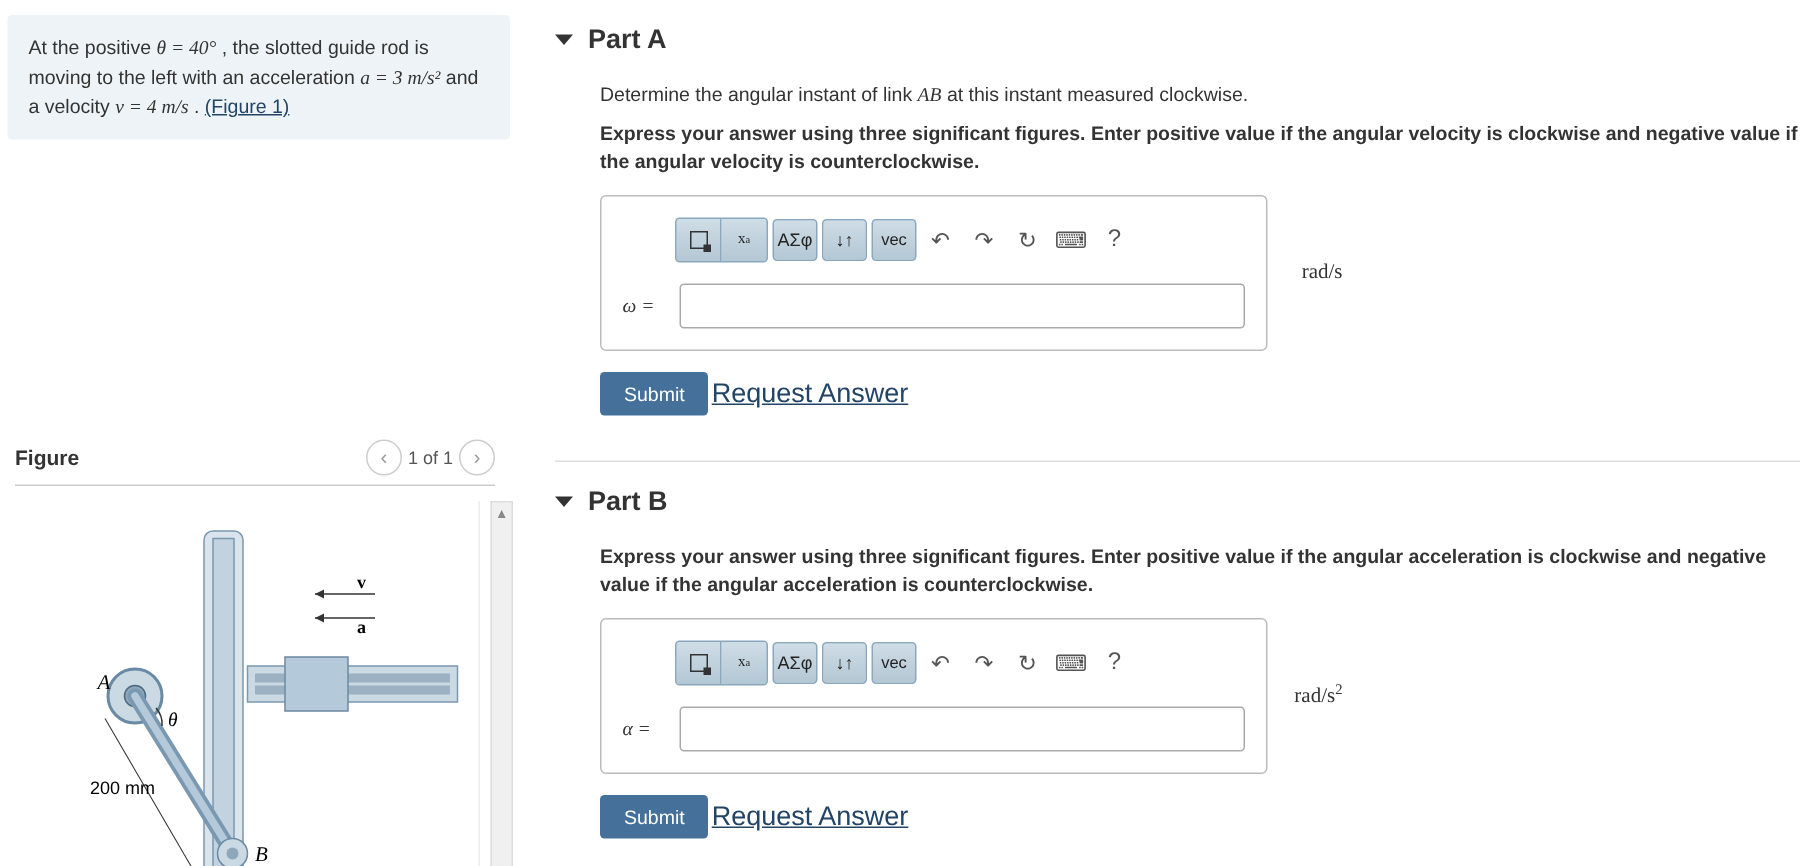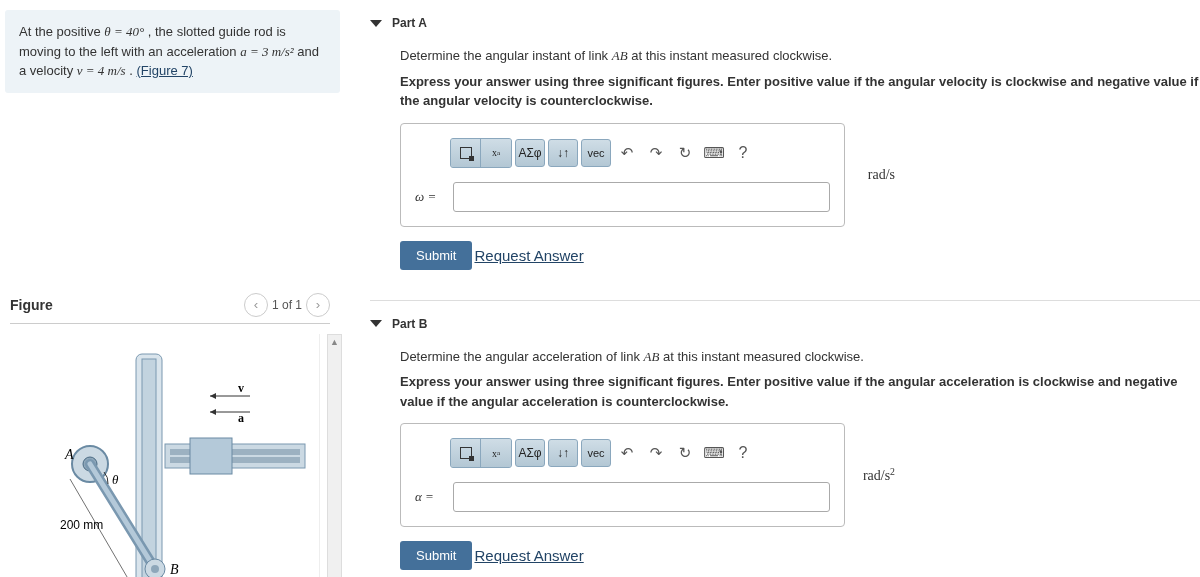--- a/index.html
+++ b/index.html
@@ -18,21 +18,21 @@
 .figure-title { font-weight: bold; font-size: 14px; }
 .fig-nav { display: flex; align-items: center; gap: 4px; font-size: 12px; color: #555; }
 .chev-btn { width: 24px; height: 24px; border: 1px solid #ccc; border-radius: 50%; background: #fff; display: inline-flex; align-items: center; justify-content: center; color: #999; cursor: pointer; }
 .hr { border: none; border-top: 1px solid #ccc; margin: 6px 0 10px 0; }
 
 .fig-canvas { position: relative; width: 310px; height: 260px; border-right: 1px solid #eee; }
 
 .part-section { padding: 10px 0; }
 .part-header { display: flex; align-items: center; gap: 10px; padding: 6px 0; }
 .part-header .triangle { width: 0; height: 0; border-left: 6px solid transparent; border-right: 6px solid transparent; border-top: 7px solid #333; }
-.part-title { font-weight: bold; font-size: 12px; }
+.part-title { font-weight: bold; font-size: 18px; }
 
 .part-body { padding: 10px 0 10px 30px; }
 .q-text { margin-bottom: 6px; line-height: 1.5; }
 .q-text .link-AB { font-style: italic; font-family: 'Times New Roman', serif; }
 .instr { font-weight: bold; margin-bottom: 12px; line-height: 1.5; }
 
 .answer-box { border: 1px solid #bbb; border-radius: 4px; padding: 14px; width: 445px; position: relative; }
 .unit-label { position: absolute; right: -50px; top: 50%; transform: translateY(-50%); font-family: 'Times New Roman', serif; font-size: 14px; white-space: nowrap; }
 
 .toolbar { display: flex; gap: 3px; align-items: center; margin-bottom: 14px; margin-left: 35px; }
@@ -41,21 +41,21 @@
 .tb-btn:last-child { border-right: none; }
 .tb-btn.standalone { border: 1px solid #8aa7bd; border-radius: 3px; }
 .tb-plain { width: 26px; height: 26px; background: none; border: none; display: flex; align-items: center; justify-content: center; color: #555; cursor: pointer; font-size: 15px; }
 
 .input-row { display: flex; align-items: center; gap: 8px; }
 .var-label { font-style: italic; font-family: 'Times New Roman', serif; font-size: 13px; width: 30px; }
 .answer-input { flex: 1; height: 30px; border: 1px solid #aaa; border-radius: 3px; padding: 0 6px; font-size: 13px; }
 
 .submit-row { display: flex; align-items: center; gap: 2px; margin-top: 14px; }
 .submit-btn { background: #44709a; color: #fff; border: none; border-radius: 3px; padding: 7px 16px; font-size: 13px; cursor: pointer; }
-.request-link { color: #246; text-decoration: underline; font-size: 15px; }
+.request-link { color: #246; text-decoration: underline; font-size: 18px; }
 
 .sep { border-top: 1px solid #ddd; margin: 10px 0 0 0; }
 
 sup { font-size: 0.7em; }
 
 .scroll-track-v { position: absolute; right: -23px; top: 0; width: 15px; height: 100%; background: #f0f0f0; border: 1px solid #ddd; }
 .scroll-up, .scroll-down { width: 100%; height: 15px; display:flex; align-items:center; justify-content:center; color:#888; font-size:9px; }
 
 .icon-square { width:12px; height:12px; border:1px solid #333; display:inline-block; position:relative; }
 .icon-square::after { content:""; position:absolute; bottom:-3px; right:-3px; width:5px; height:5px; background:#333; }
@@ -67,21 +67,21 @@
   <div class="left-col">
     <div class="problem-intro">
       <p>
         <span>At the positive </span>
         <span class="italic">θ = 40°</span>
         <span> , the slotted guide rod is moving to the left with an acceleration </span>
         <span class="italic">a = 3  m/s²</span>
         <span> and a velocity </span>
         <span class="italic">v = 4  m/s</span>
         <span> . </span>
-        <a href="#">(Figure 7)</a>
+        <a href="#">(Figure 1)</a>
       </p>
     </div>
 
     <div class="figure-section">
       <div class="figure-header">
         <span class="figure-title">Figure</span>
         <span class="fig-nav">
           <button class="chev-btn">‹</button>
           <span>1 of 1</span>
           <button class="chev-btn">›</button>
@@ -185,25 +185,20 @@
     </div>
 
     <div class="sep"></div>
 
     <div class="part-section">
       <div class="part-header">
         <div class="triangle"></div>
         <span class="part-title">Part B</span>
       </div>
       <div class="part-body">
-        <p class="q-text">
-          <span>Determine the angular acceleration of link </span>
-          <span class="link-AB">AB</span>
-          <span> at this instant measured clockwise.</span>
-        </p>
         <p class="instr">Express your answer using three significant figures. Enter positive value if the angular acceleration is clockwise and negative value if the angular acceleration is counterclockwise.</p>
 
         <div style="position:relative; display:inline-block;">
           <div class="answer-box">
             <div class="toolbar">
               <div class="tb-group">
                 <button class="tb-btn">
                     <span class="icon-square"></span>
                   </button>
                 <button class="tb-btn" style="font-family:'Times New Roman';font-size:10px;">x<sup>a</sup></button>

